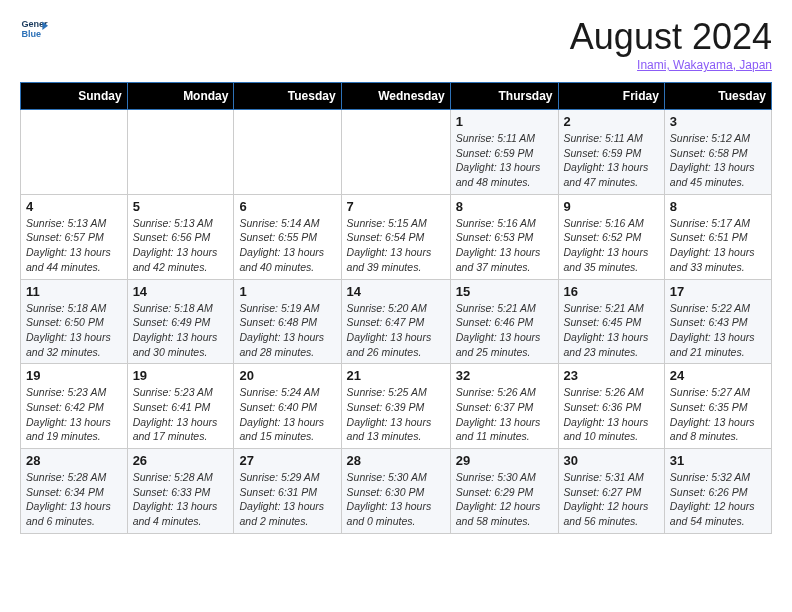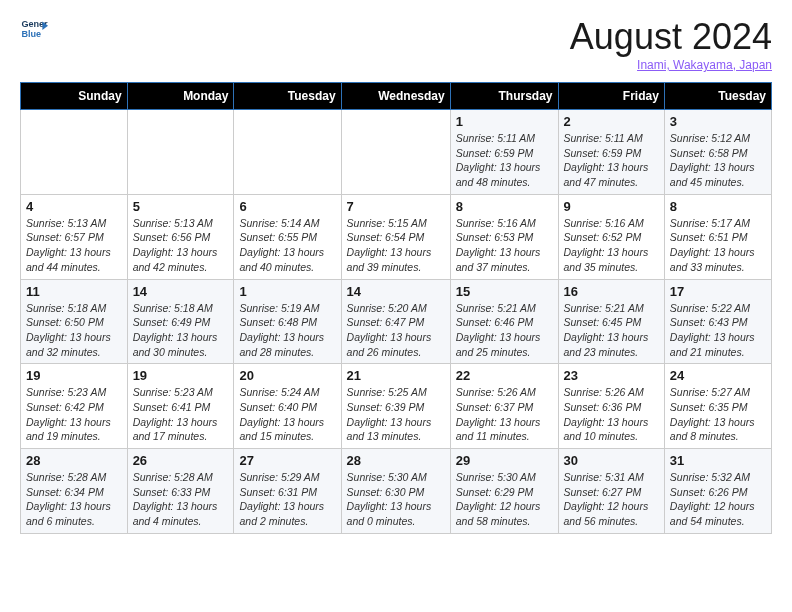--- a/index.html
+++ b/index.html
@@ -207,21 +207,21 @@
         </td>
         <td>
           <span class="day-number">20</span>
           <div class="day-info">Sunrise: 5:24 AM<br>Sunset: 6:40 PM<br>Daylight: 13 hours<br>and 15 minutes.</div>
         </td>
         <td>
           <span class="day-number">21</span>
           <div class="day-info">Sunrise: 5:25 AM<br>Sunset: 6:39 PM<br>Daylight: 13 hours<br>and 13 minutes.</div>
         </td>
         <td>
-          <span class="day-number">22</span>
+          <span class="day-number">32</span>
           <div class="day-info">Sunrise: 5:26 AM<br>Sunset: 6:37 PM<br>Daylight: 13 hours<br>and 11 minutes.</div>
         </td>
         <td>
           <span class="day-number">23</span>
           <div class="day-info">Sunrise: 5:26 AM<br>Sunset: 6:36 PM<br>Daylight: 13 hours<br>and 10 minutes.</div>
         </td>
         <td>
           <span class="day-number">24</span>
           <div class="day-info">Sunrise: 5:27 AM<br>Sunset: 6:35 PM<br>Daylight: 13 hours<br>and 8 minutes.</div>
         </td>

